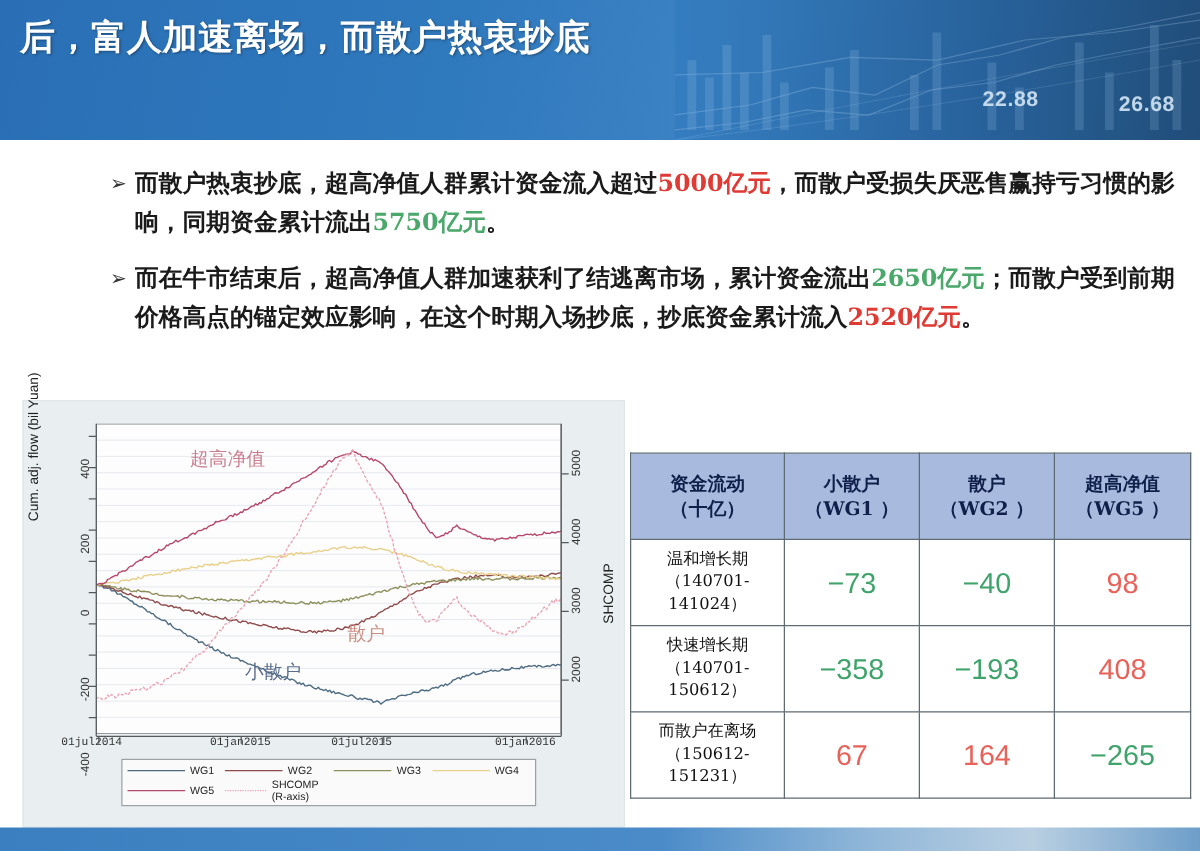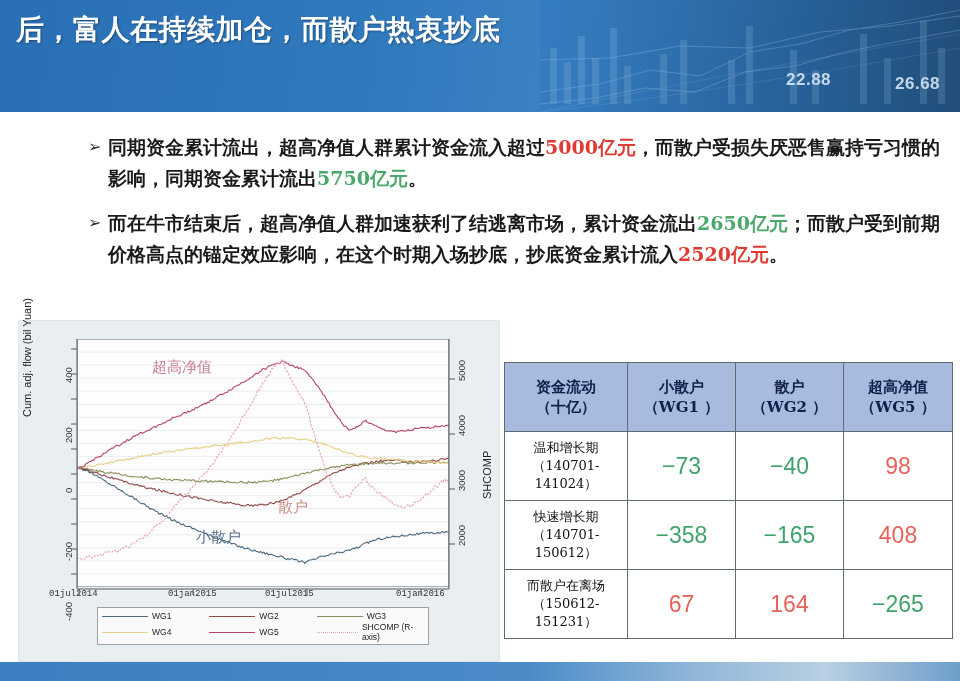--- a/index.html
+++ b/index.html
@@ -77,21 +77,21 @@
   }
   .cann{
     position:absolute;font-family:"DejaVu Sans","Liberation Sans",sans-serif;
     font-size:15px;white-space:nowrap;
   }
   .legend-box{
     position:absolute;left:78px;top:286px;width:330px;height:36px;
     background:#fafafa;border:1px solid #9aa2a6;
   }
   .legend-grid{
-    display:grid;grid-template-columns:1fr 1fr 1fr;grid-template-rows:1fr 1fr;
+    display:grid;grid-template-columns:1fr 1fr 1fr 1fr;grid-template-rows:1fr 1fr;
     width:100%;height:100%;box-sizing:border-box;padding:2px 4px;
   }
   .leg{display:flex;align-items:center;gap:4px;}
   .leg-line{width:46px;height:0;border-top:1.6px solid #000;}
   .leg-line.dot{border-top:1.6px dotted #e9a3b3;}
   .leg-txt{font-family:"Liberation Sans",sans-serif;font-size:8.5px;color:#222;}
 
   
   .tbl-wrap{position:absolute;left:504px;top:336px;width:428px;margin-top:26px;}
   table.flows{border-collapse:collapse;width:428px;table-layout:fixed;}
@@ -158,29 +158,29 @@
         <rect x="398" y="48" width="7" height="56"></rect>
     </g>
     <g stroke="#dbeaf8" stroke-width="0.6" fill="none" opacity="0.30">
       <path d="M0,112 C120,88 240,64 420,34"></path>
       <path d="M0,112 C140,96 260,76 420,48"></path>
     </g>
   </svg>
   <div class="banner-num n1">22.88</div>
   <div class="banner-num n2">26.68</div>
   <div class="banner-title">
-    <div>后，富人在持续加仓，而散户热衷抄底</div>
+    <div>后，富人加速离场，而散户热衷抄底</div>
   </div>
 </div>
 
 <div class="bullets">
   <div class="bullet">
     <div class="bullet-mark">➢</div>
     <div class="bullet-body">
-      <span>同期资金累计流出，超高净值人群累计资金流入超过</span><span class="hl-red">5000亿元</span><span>，而散户受损失厌恶售赢持亏习惯的影响，同期资金累计流出</span><span class="hl-green">5750亿元</span><span>。</span>
+      <span>而散户热衷抄底，超高净值人群累计资金流入超过</span><span class="hl-red">5000亿元</span><span>，而散户受损失厌恶售赢持亏习惯的影响，同期资金累计流出</span><span class="hl-green">5750亿元</span><span>。</span>
     </div>
   </div>
   <div class="bullet">
     <div class="bullet-mark">➢</div>
     <div class="bullet-body">
       <span>而在牛市结束后，超高净值人群加速获利了结逃离市场，累计资金流出</span><span class="hl-green">2650亿元</span><span>；而散户受到前期价格高点的锚定效应影响，在这个时期入场抄底，抄底资金累计流入</span><span class="hl-red">2520亿元</span><span>。</span>
     </div>
   </div>
 </div>
 
@@ -342,21 +342,21 @@
         <td class="val neg">−40</td>
         <td class="val pos">98</td>
       </tr>
       <tr>
         <td class="rowhead">
           <div>快速增长期</div>
           <div>（140701-</div>
           <div>150612）</div>
         </td>
         <td class="val neg">−358</td>
-        <td class="val neg">−165</td>
+        <td class="val neg">−193</td>
         <td class="val pos">408</td>
       </tr>
       <tr>
         <td class="rowhead">
           <div>而散户在离场</div>
           <div>（150612-</div>
           <div>151231）</div>
         </td>
         <td class="val pos">67</td>
         <td class="val pos">164</td>

